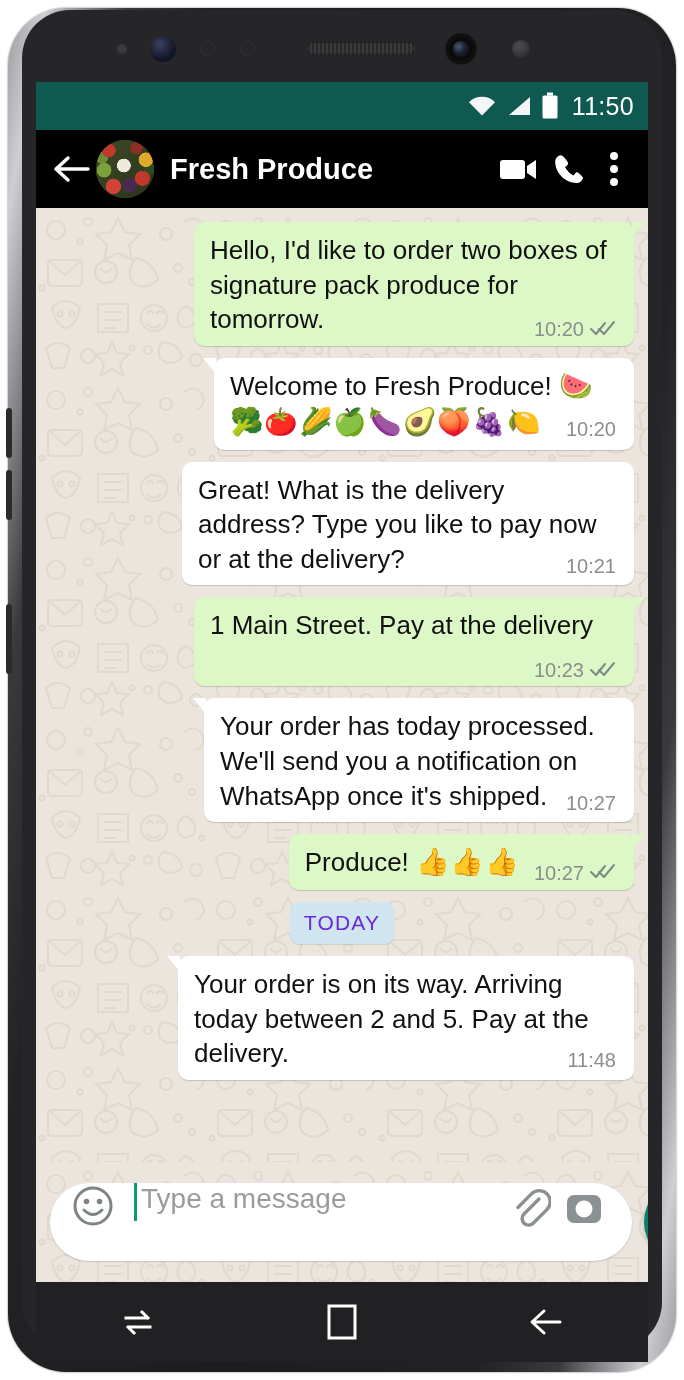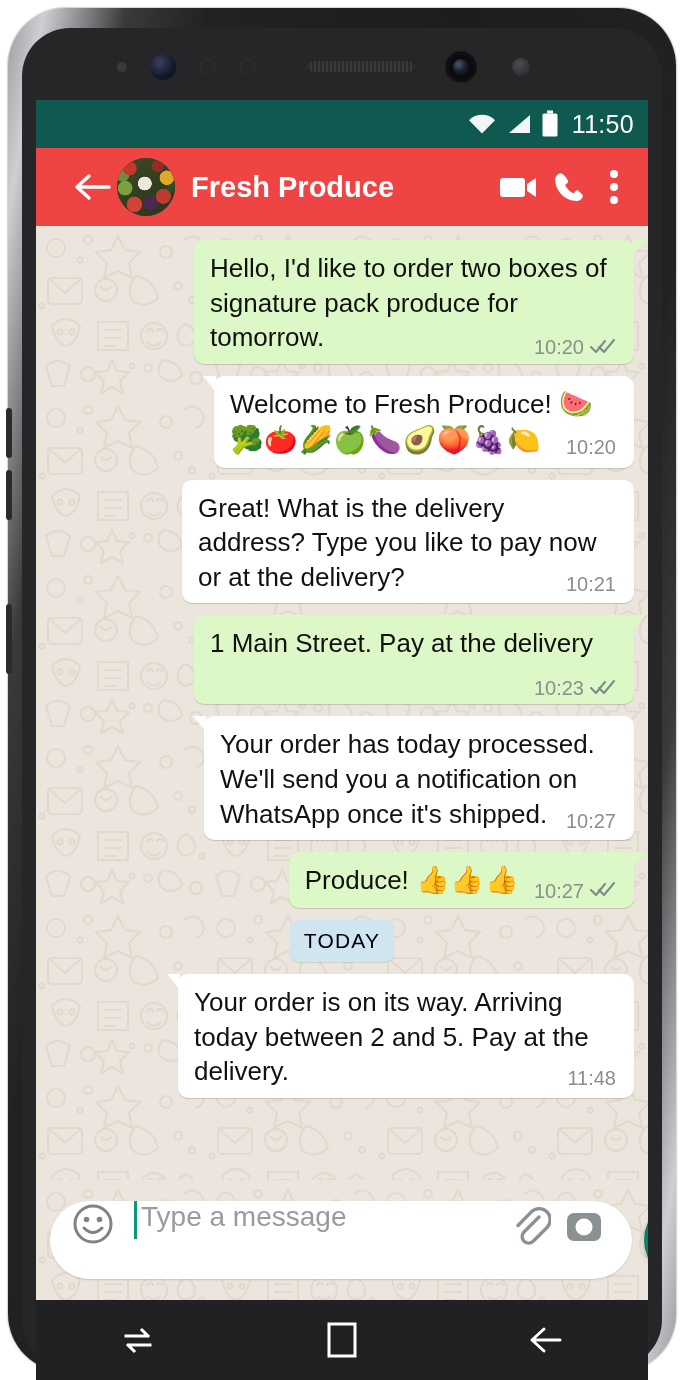--- a/index.html
+++ b/index.html
@@ -16,21 +16,21 @@
     left: 8px; top: 8px;
     width: 668px; height: 1364px;
     border-radius: 58px;
     background: linear-gradient(100deg,#9a9a9e 0%, #cfcfd3 4%, #8e8e92 8%, #3a3a3c 13%,
                 #222224 22%, #1d1d1f 50%, #222224 78%, #3a3a3c 87%,
                 #8e8e92 92%, #cfcfd3 96%, #9a9a9e 100%);
     box-shadow: 0 0 2px rgba(0,0,0,.6);
   }
   #phone-inner {
     position: absolute;
-    left: 14px; top: 20px;
+    left: 14px; top: 2px;
     width: 640px; height: 1340px;
     border-radius: 48px;
     background: #262628;
   }
   
   .side-btn { position: absolute; background:#2b2b2d; border-radius:3px; }
   #power-button   { left: -2px; top: 596px;  width: 6px; height: 70px; }
   #volume-up      { left: -2px; top: 400px;  width: 6px; height: 50px; }
   #volume-down    { left: -2px; top: 462px;  width: 6px; height: 50px; }
 
@@ -86,22 +86,22 @@
     padding-right:14px; gap:9px;
   }
   #status-time {
     color:#ffffff; font-size:25px; font-weight:400; letter-spacing:.3px;
     margin-left:4px;
   }
   .status-icon { display:flex; align-items:center; }
 
   
   #chat-header {
-    position:relative; height:78px; background:#ef4444;
-    display:flex; align-items:center; padding:0 14px 0 33px; gap:0;
+    position:relative; height:78px; background:#000000;
+    display:flex; align-items:center; padding:0 14px 0 12px; gap:0;
   }
   #back-arrow { width:46px; height:46px; display:flex; align-items:center;
     justify-content:center; flex:0 0 auto; }
   #contact-avatar {
     width:58px; height:58px; border-radius:50%; margin-left:2px;
     flex:0 0 auto; overflow:hidden; position:relative;
     background:#5b4a2e;
   }
   
   #contact-avatar::before{
@@ -178,21 +178,21 @@
     position:relative; top:6px;
   }
   .meta .time { line-height:1; }
   .bubble::before { content:''; display:block; }
 
   .emoji { font-size:27px; letter-spacing:1px; }
 
   
   #date-divider-row { display:flex; justify-content:center; width:100%; }
   #date-divider {
-    background:#cfe5f0; color:#000000;
+    background:#cfe5f0; color:#6d28d9;
     font-size:21px; letter-spacing:1.2px;
     padding:9px 14px; border-radius:9px;
     box-shadow:0 1px 1px rgba(0,0,0,.1);
   }
 
   
   #input-bar {
     position:relative; height:120px; background:#ece5dd;
     display:flex; align-items:center; padding:0 14px; gap:12px;
   }

